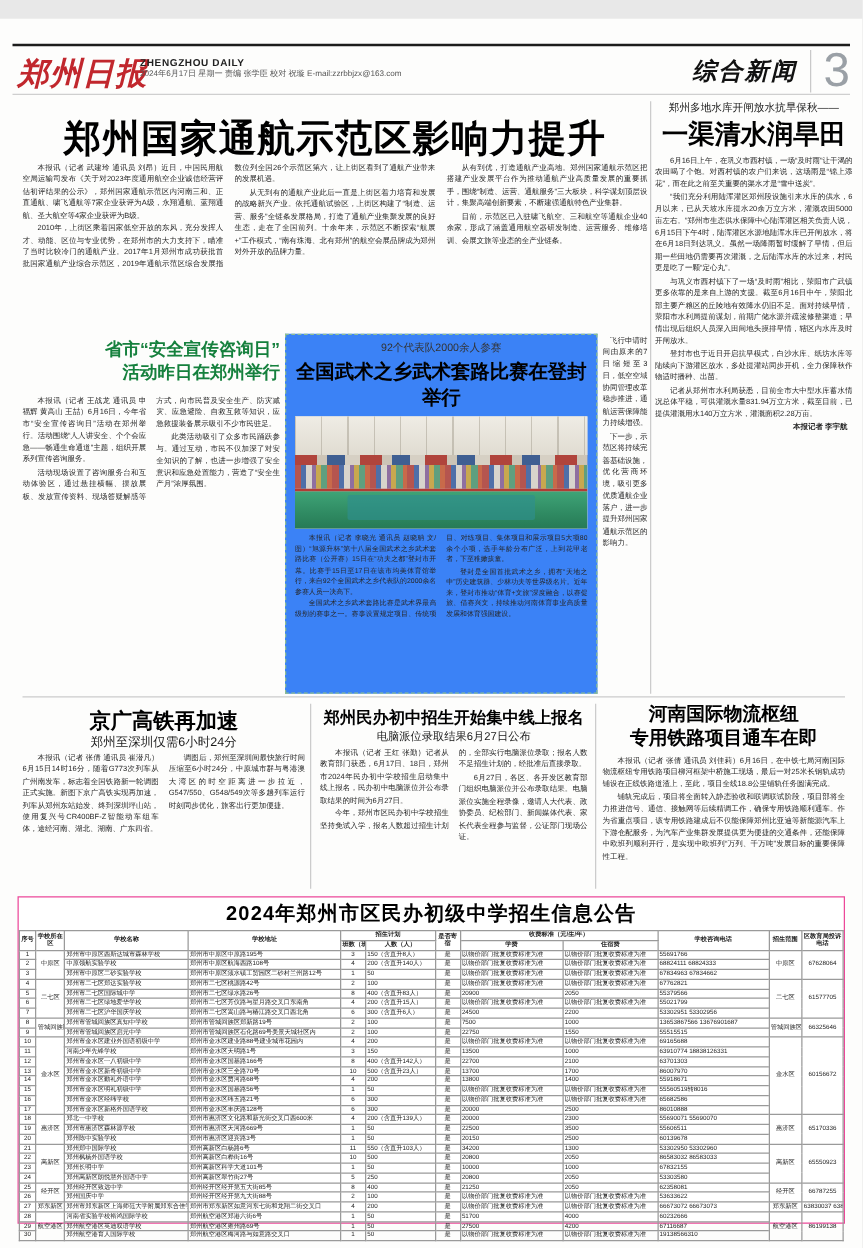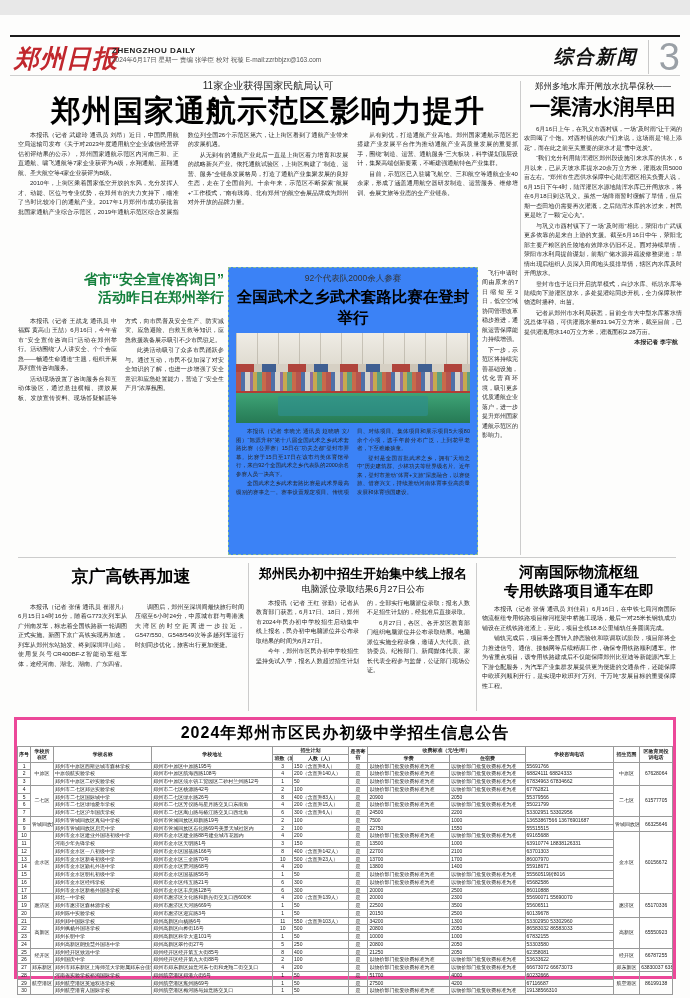--- a/index.html
+++ b/index.html
@@ -66,21 +66,21 @@
   .rail-headline{left:18px;top:550px;width:226px;font-size:17px;font-weight:700;text-align:center;color:#000;}
   .rail-subhead{left:18px;top:572px;width:226px;font-size:10px;text-align:center;}
   .rail-body{left:18px;top:588px;width:226px;height:106px;}
   .school-headline{left:256px;top:550px;width:214px;font-size:13px;font-weight:700;text-align:center;color:#000;}
   .school-subhead{left:256px;top:568px;width:214px;font-size:9px;text-align:center;}
   .school-body{left:256px;top:584px;width:214px;height:110px;}
   .logi-headline{left:482px;top:548px;width:194px;font-size:15px;font-weight:700;
                  text-align:center;line-height:1.25;color:#000;}
   .logi-body{left:482px;top:590px;width:194px;height:104px;}
   
-  .table-box{left:14px;top:702px;width:662px;height:262px;border:3px solid #ec4899;
+  .table-box{left:14px;top:702px;width:662px;height:262px;border:1px solid #ec4899;
              box-sizing:border-box;background:#fff;}
   .table-title{font-size:16px;font-weight:700;text-align:center;padding:3px 0 2px;color:#000;letter-spacing:1px;}
   table.adm{width:100%;border-collapse:collapse;table-layout:fixed;font-size:5px;line-height:1.35;color:#222;}
   table.adm th,table.adm td{border:1px solid #9a9a9a;padding:0 1px;overflow:hidden;}
   table.adm th{font-weight:700;text-align:center;white-space:nowrap;}
   table.adm td{white-space:nowrap;}
   td.c{text-align:center;}
   td.l{text-align:left;}
   td.wrap{white-space:normal;}
 </style>
@@ -95,21 +95,20 @@
     <div class="en">ZHENGZHOU DAILY</div>
     <div class="date">2024年6月17日 星期一  责编 张学臣  校对 祝璇  E-mail:zzrbbjzx@163.com</div>
   </div>
   <div class="abs section-wrap">
     <span class="section-title">综合新闻</span>
     <span class="section-sep"></span>
     <span class="page-num">3</span>
   </div>
   <div class="abs header-rule"></div>
 
-  <div class="abs kicker main-kicker">11家企业获得国家民航局认可</div>
   <div class="abs main-headline">郑州国家通航示范区影响力提升</div>
   <div class="abs body-text cols3 main-body">
       <p>本报讯（记者 武建玲 通讯员 刘昂）近日，中国民用航空局运输司发布《关于对2023年度通用航空企业诚信经营评估初评结果的公示》，郑州国家通航示范区内河南三和、正直通航、啸飞通航等7家企业获评为A级，永翔通航、蓝翔通航、圣大航空等4家企业获评为B级。</p>
       <p>2010年，上街区乘着国家低空开放的东风，充分发挥人才、动能、区位与专业优势，在郑州市的大力支持下，瞄准了当时比较冷门的通航产业。2017年1月郑州市成功获批首批国家通航产业综合示范区，2019年通航示范区综合发展指数位列全国26个示范区第六，让上街区看到了通航产业带来的发展机遇。</p>
       <p>从无到有的通航产业此后一直是上街区着力培育和发展的战略新兴产业。依托通航试验区，上街区构建了“制造、运营、服务”全链条发展格局，打造了通航产业集聚发展的良好生态，走在了全国前列。十余年来，示范区不断探索“航展+”工作模式，“南有珠海、北有郑州”的航空会展品牌成为郑州对外开放的品牌力量。</p>
       <p>从有到优，打造通航产业高地。郑州国家通航示范区把搭建产业发展平台作为推动通航产业高质量发展的重要抓手，围绕“制造、运营、通航服务”三大板块，科学谋划顶层设计，集聚高端创新要素，不断建强通航特色产业集群。</p>
       <p>目前，示范区已入驻啸飞航空、三和航空等通航企业40余家，形成了涵盖通用航空器研发制造、运营服务、维修培训、会展文旅等业态的全产业链条。</p>
     </div>
   <div class="abs body-text main-strip">
       <p>飞行申请时间由原来的7日缩短至3日，低空空域协同管理改革稳步推进，通航运营保障能力持续增强。</p>
@@ -156,20 +155,21 @@
         <p>全国武术之乡武术套路比赛是武术界最高级别的赛事之一。赛事设置规定项目、传统项目、对练项目、集体项目和展示项目5大项80余个小项，选手年龄分布广泛，上到花甲老者，下至稚嫩孩童。</p>
         <p>登封是全国首批武术之乡，拥有“天地之中”历史建筑群、少林功夫等世界级名片。近年来，登封市推动“体育+文旅”深度融合，以赛促旅、借赛兴文，持续推动河南体育事业高质量发展和体育强国建设。</p>
       </div>
   </div>
 
   <div class="abs rule-h band-rule"></div>
   <div class="abs rule-v" style="left:248px;top:548px;height:148px;"></div>
   <div class="abs rule-v" style="left:476px;top:548px;height:148px;"></div>
 
   <div class="abs rail-headline">京广高铁再加速</div>
+  <div class="abs rail-subhead">郑州至深圳仅需6小时24分</div>
   <div class="abs body-text cols2 rail-body">
       <p>本报讯（记者 张倩 通讯员 崔潜凡）6月15日14时16分，随着G773次列车从广州南发车，标志着全国铁路新一轮调图正式实施。新图下京广高铁实现再加速，列车从郑州东站始发、终到深圳坪山站，使用复兴号CR400BF-Z智能动车组车体，途经河南、湖北、湖南、广东四省。</p>
       <p>调图后，郑州至深圳间最快旅行时间压缩至6小时24分，中原城市群与粤港澳大湾区的时空距离进一步拉近，G547/550、G548/549次等多趟列车运行时刻同步优化，旅客出行更加便捷。</p>
     </div>
 
   <div class="abs school-headline">郑州民办初中招生开始集中线上报名</div>
   <div class="abs school-subhead">电脑派位录取结果6月27日公布</div>
   <div class="abs body-text cols2 school-body">
       <p>本报讯（记者 王红 张勤）记者从教育部门获悉，6月17日、18日，郑州市2024年民办初中学校招生启动集中线上报名，民办初中电脑派位并公布录取结果的时间为6月27日。</p>
       <p>今年，郑州市区民办初中学校招生坚持免试入学，报名人数超过招生计划的，全部实行电脑派位录取；报名人数不足招生计划的，经批准后直接录取。</p>

